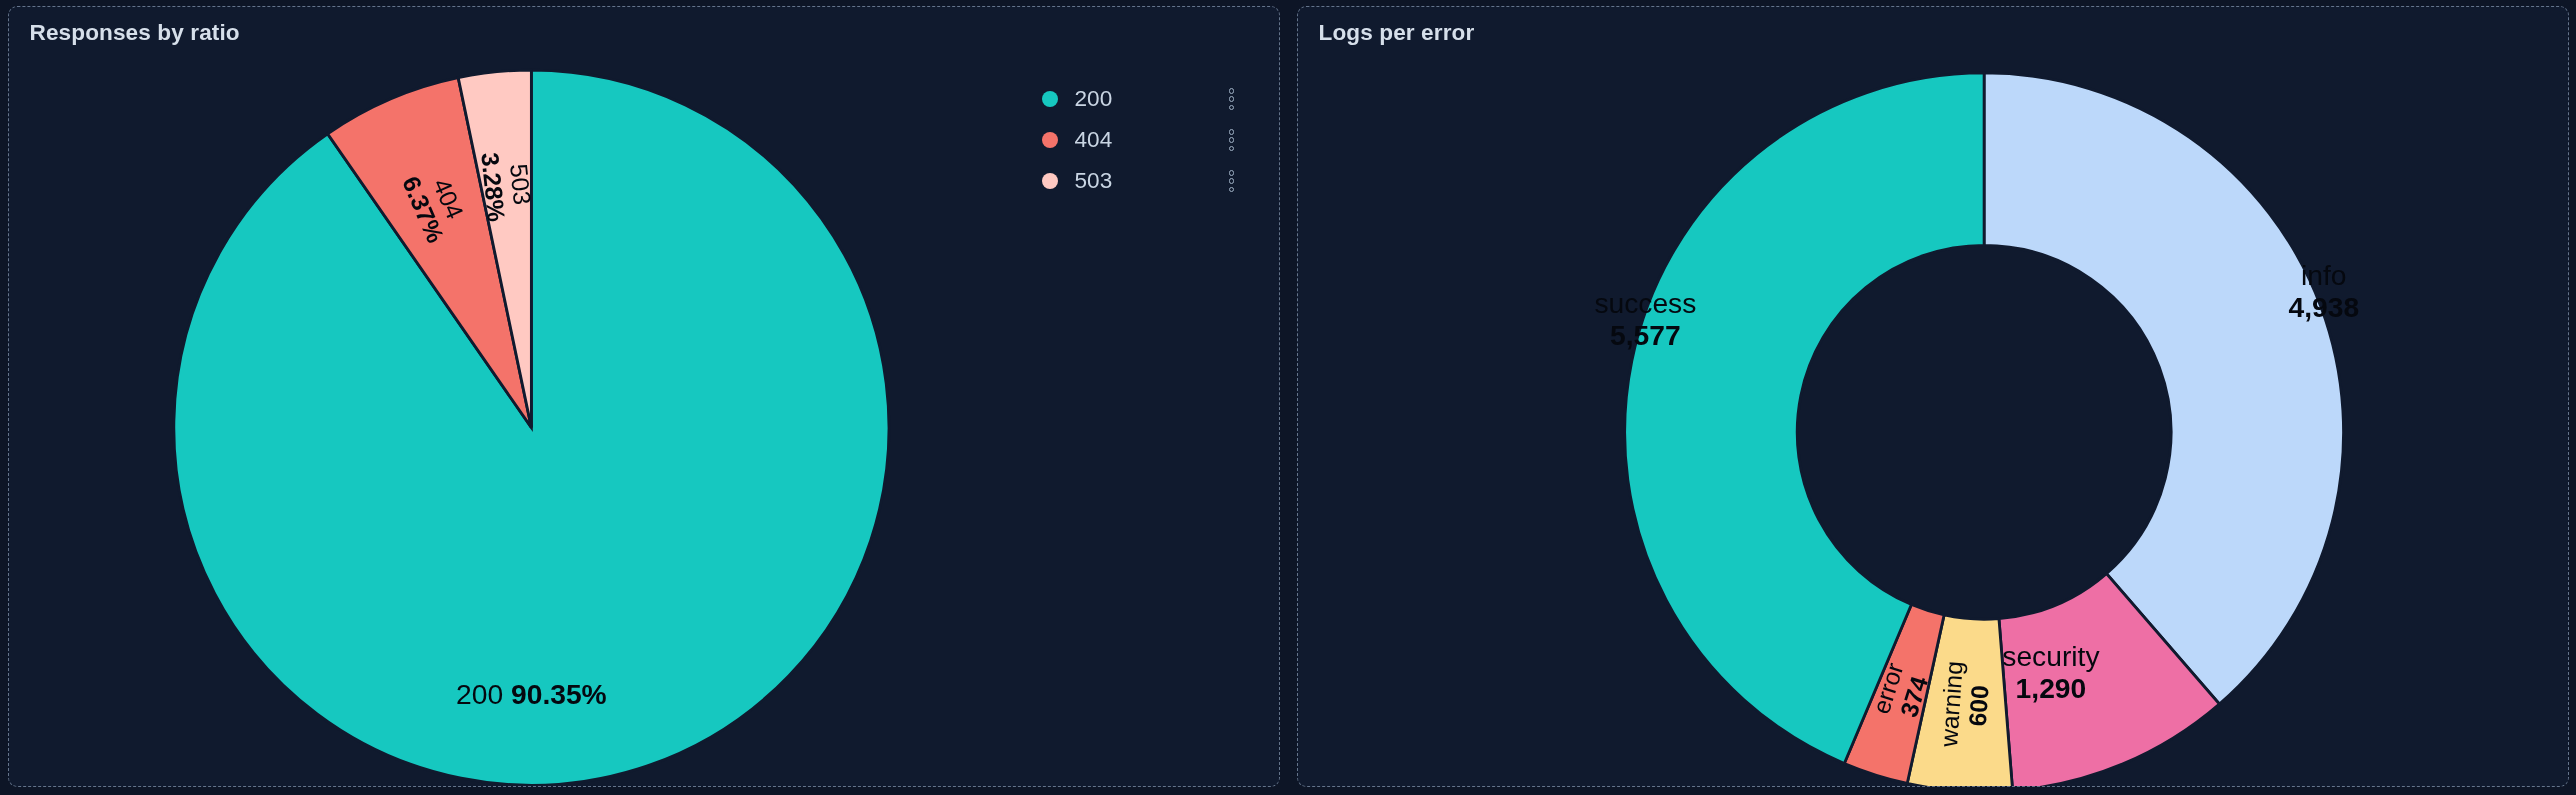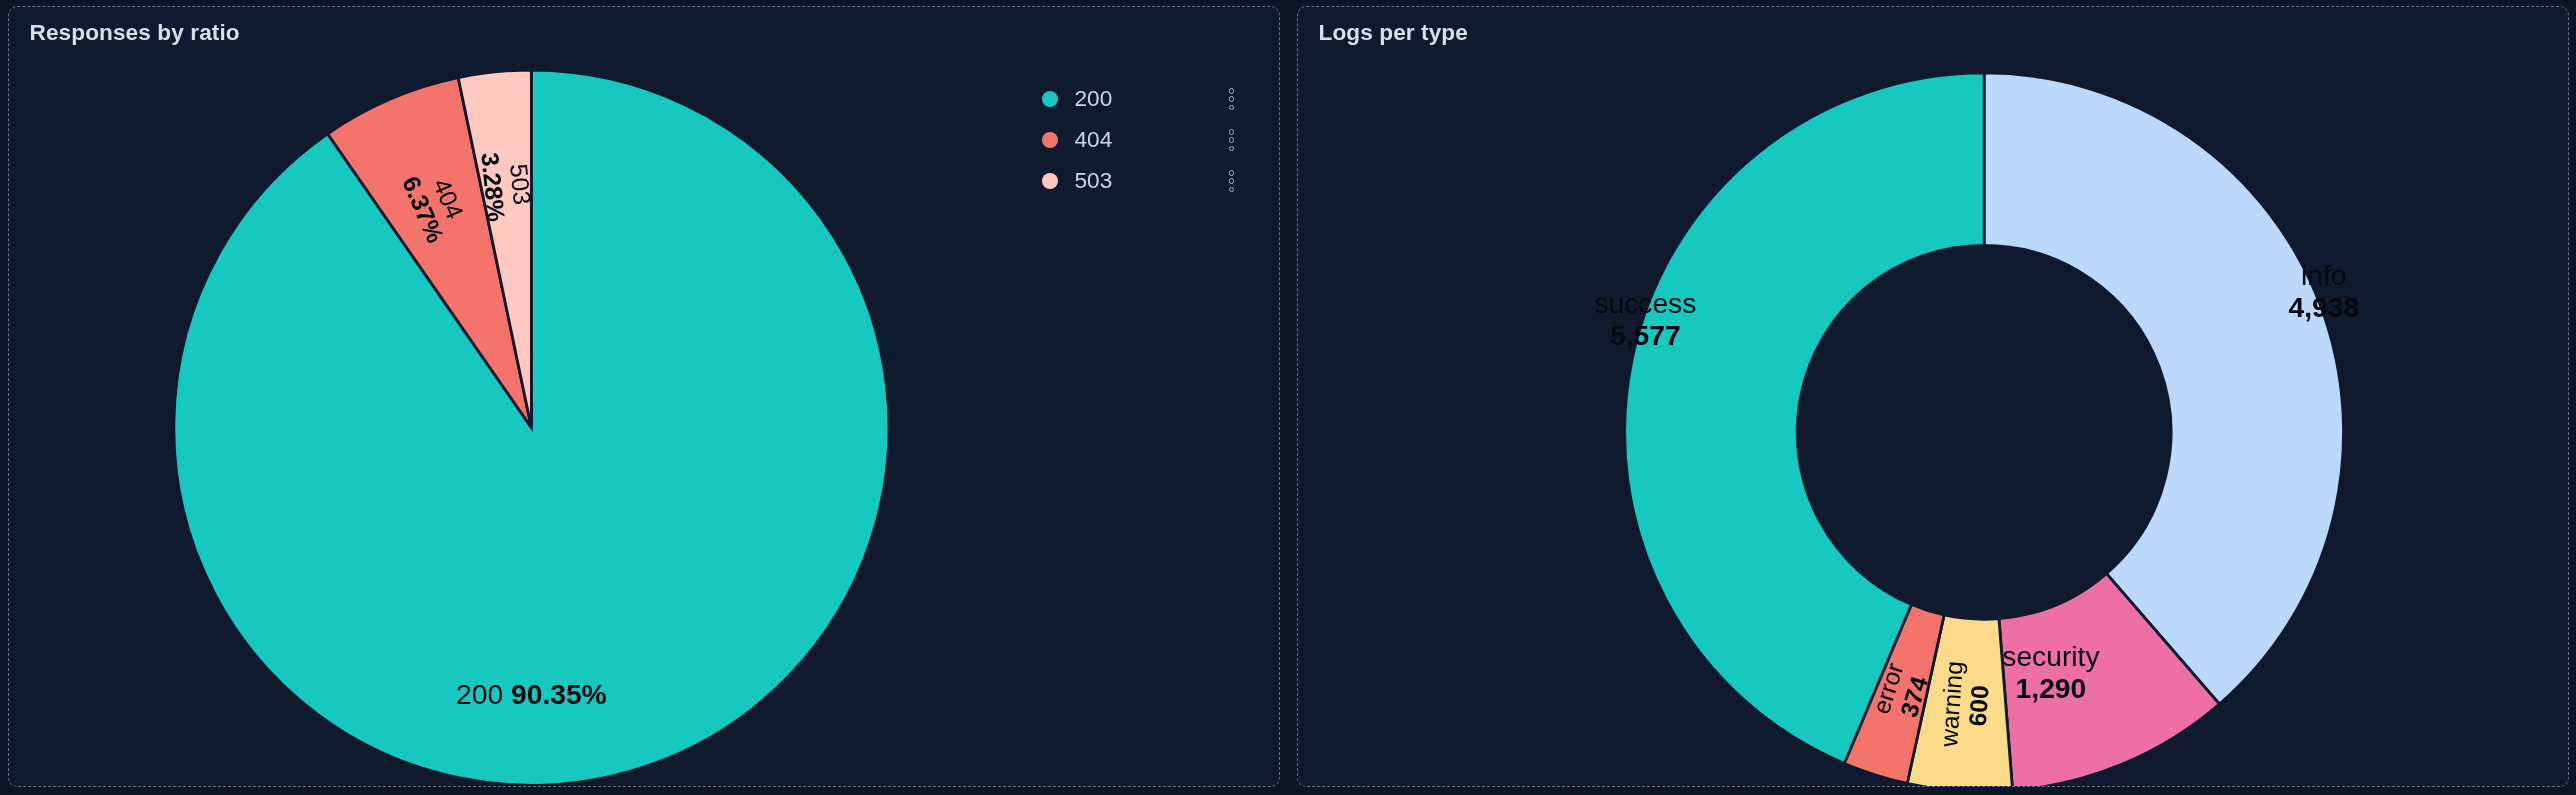--- a/index.html
+++ b/index.html
@@ -162,21 +162,21 @@
         <span class="legend-menu">
             <span></span>
             <span></span>
             <span></span>
           </span>
       </div>
     </div>
   </div>
 
   <div class="panel">
-    <div class="panel-title">Logs per type</div>
+    <div class="panel-title">Logs per error</div>
 
     <div class="panel-body">
       <svg class="chart-svg" id="chart-1" width="1280" height="781" viewBox="0 0 1360 830">
           <path d="M 729 70 A 382 382 0 0 1 979.0632316753846 740.777388595546 L 859.0328804712 602.1642420696838 A 198.64000000000001 198.64000000000001 0 0 0 729 253.35999999999999 Z" fill="#bcd8fa" stroke="#101a2e" stroke-width="3"></path>
           <g transform="translate(1090 295) rotate(0)">
             <text text-anchor="middle" font-size="30"><tspan class="slice-label-name" x="0" dy="0">info</tspan><tspan class="slice-label-value" x="0" dy="34.199999999999996">4,938</tspan></text>
           </g>
           <path d="M 979.0632316753846 740.777388595546 A 382 382 0 0 1 759.3013789978161 832.7963056948304 L 744.7567170788644 650.0140789613118 A 198.64000000000001 198.64000000000001 0 0 0 859.0328804712 602.1642420696838 Z" fill="#ee6fa5" stroke="#101a2e" stroke-width="3"></path>
           <g transform="translate(800 700) rotate(0)">
             <text text-anchor="middle" font-size="30"><tspan class="slice-label-name" x="0" dy="0">security</tspan><tspan class="slice-label-value" x="0" dy="34.199999999999996">1,290</tspan></text>

